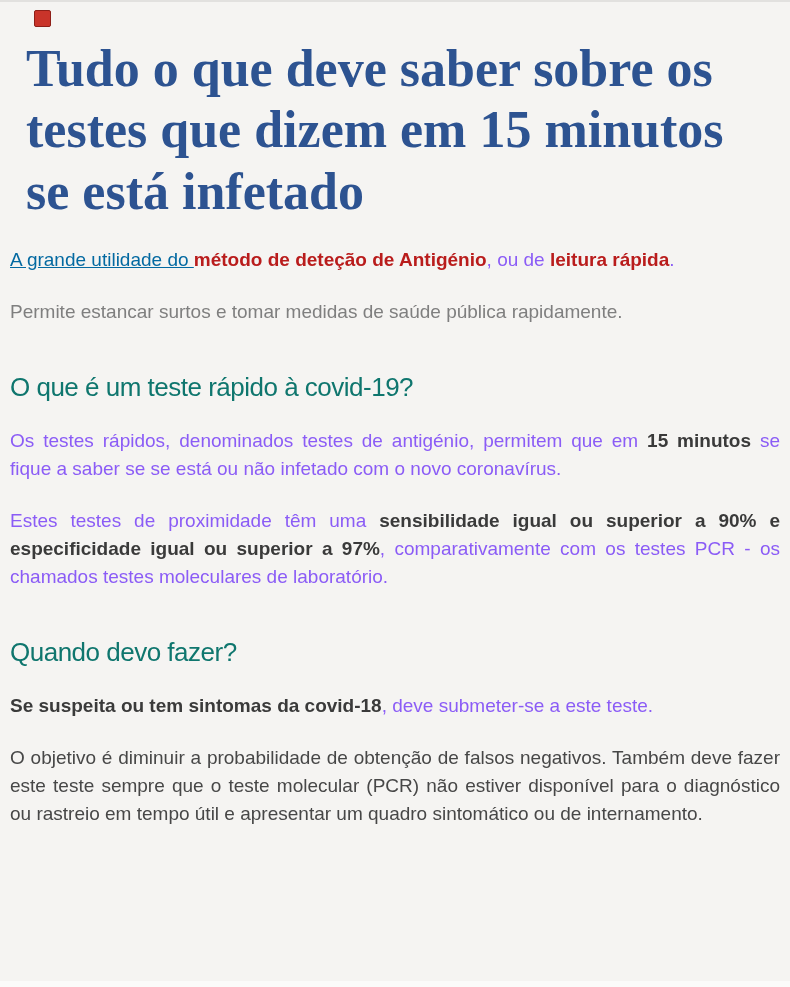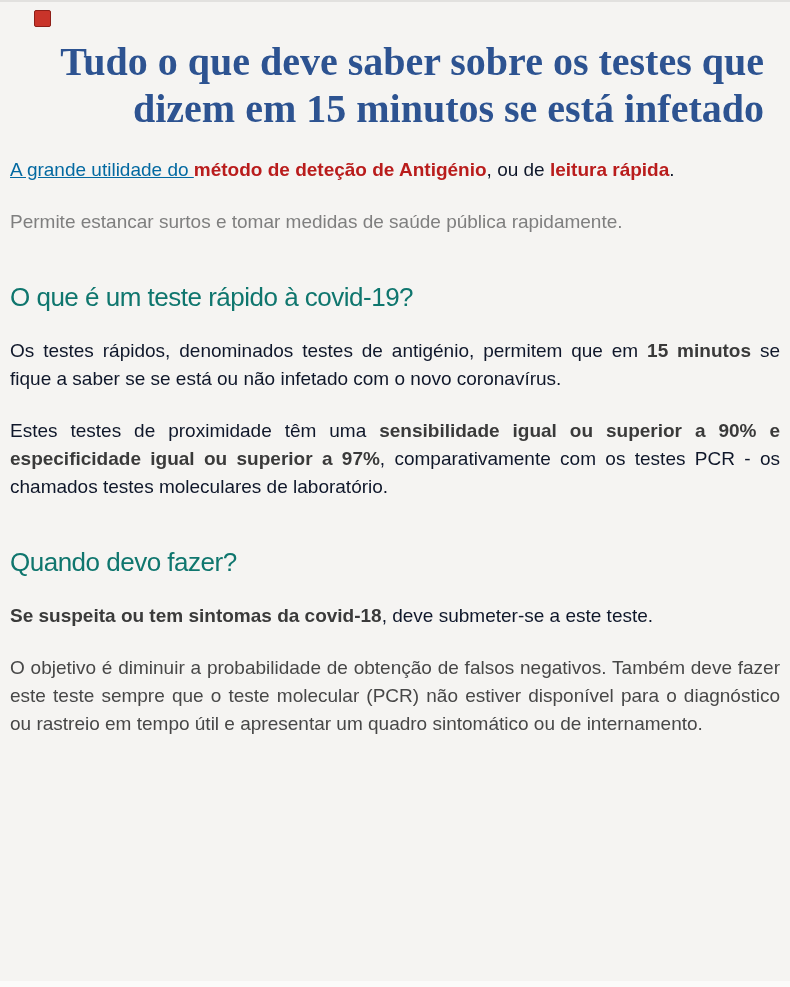--- a/index.html
+++ b/index.html
@@ -22,44 +22,44 @@
     background: #c9342a;
     border: 1px solid #8e1f18;
     border-radius: 2px;
   }
   .content {
     padding: 0 10px;
   }
   h1.article-title {
     font-family: "Liberation Serif", serif;
     font-weight: 700;
-    font-size: 40px;
+    font-size: 52px;
     line-height: 1.18;
-    text-align: right;
+    text-align: left;
     color: #2d5391;
     margin: 36px 16px 8px 16px;
   }
   h2.section-heading {
     font-family: "Liberation Sans", sans-serif;
     font-weight: 400;
     font-size: 26px;
     letter-spacing: -0.5px;
     color: #0f766e;
     margin: 46px 0 18px 0;
   }
   p.body-paragraph {
     font-size: 19px;
     line-height: 28px;
     text-align: justify;
     margin: 24px 0;
   }
   p.light { color: #7f7f7f; }
   p.dark  { color: #474747; }
   .seg-light { color: #0369a1; text-decoration: underline; }
-  .seg-dark  { color: #0f172a; }
+  .seg-dark  { color: #8b5cf6; }
   .seg-bold  { color: #3a3a3a; font-weight: 700; }
   .seg-red   { color: #b91c1c; font-weight: 700; }
   .bottom-strip {
     position: absolute;
     left: 0; bottom: 0;
     width: 100%; height: 6px;
     background: #fbfbfa;
   }
 </style>
 </head>

